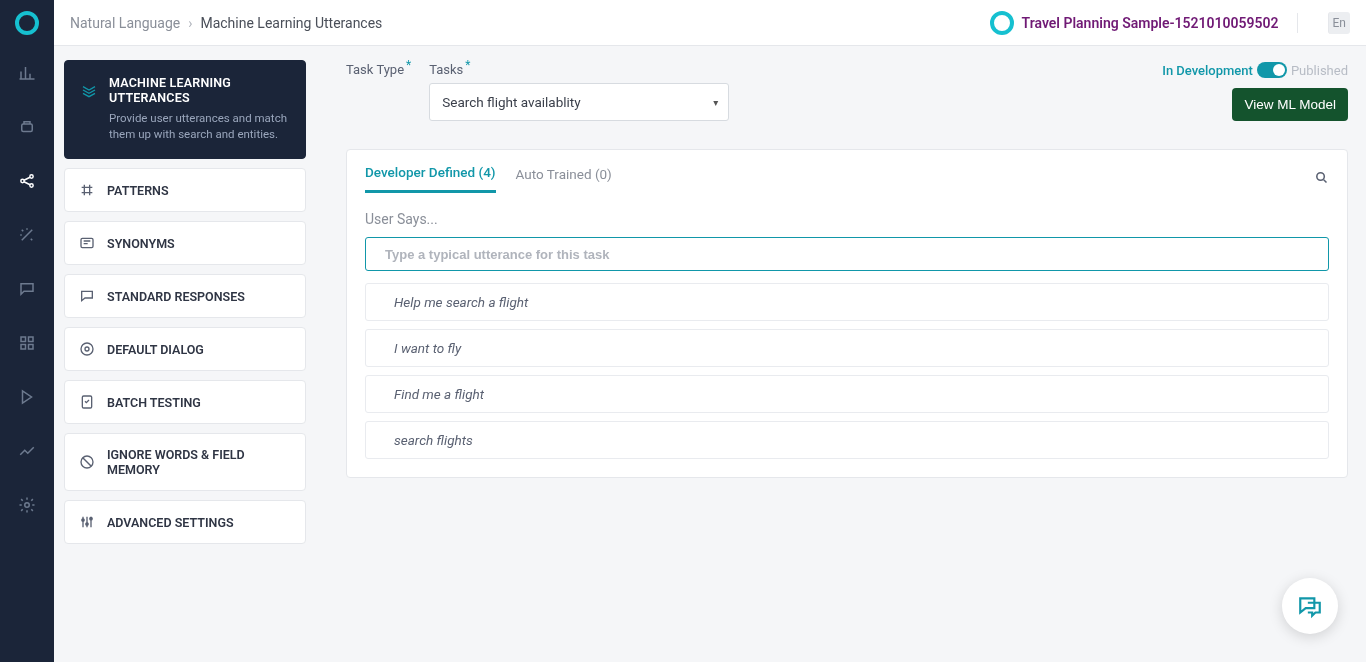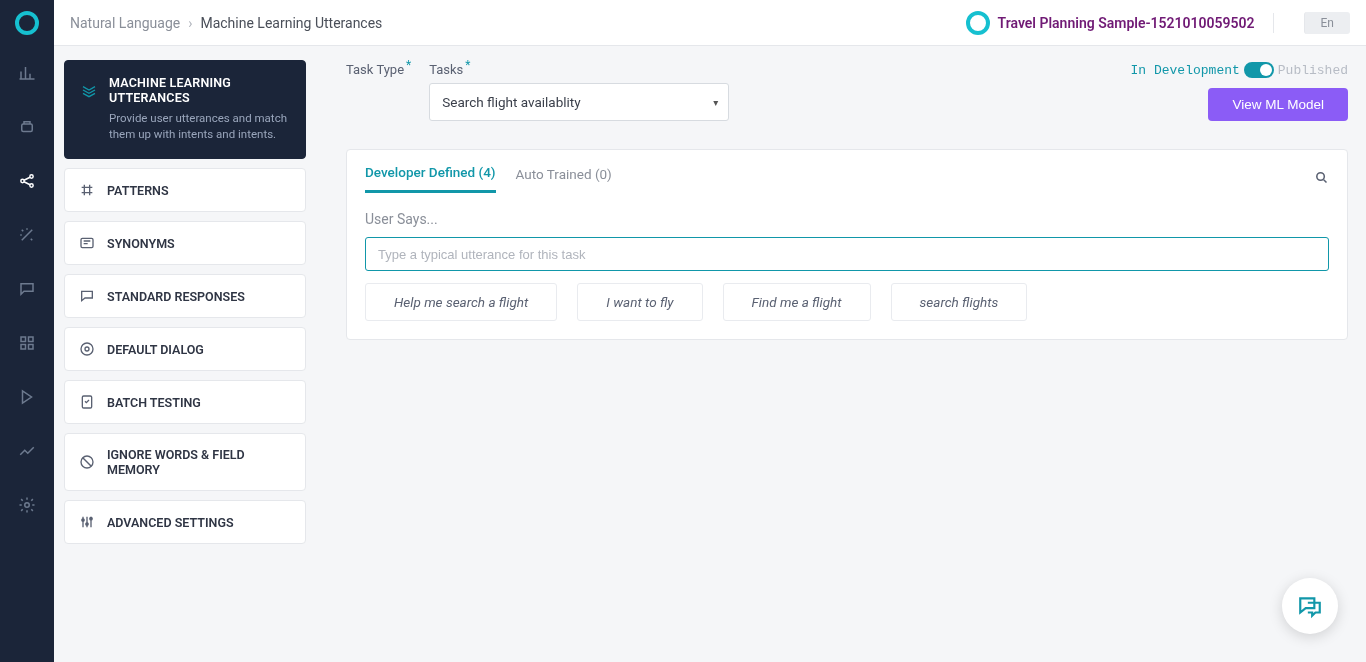--- a/index.html
+++ b/index.html
@@ -48,21 +48,21 @@
   padding: 0 16px;
 }
 .breadcrumb { display: flex; align-items: center; gap: 8px; color: #8a8f99; font-size: 14px; }
 .breadcrumb .current { color: #4a4f59; }
 .breadcrumb .sep { color: #b0b4bc; }
 .topbar-spacer { flex: 1; }
 .project { display: flex; align-items: center; gap: 8px; font-weight: 600; color: #701a75; font-size: 14px; }
 .project svg { width: 24px; height: 24px; }
 .lang-pill {
   margin-left: 18px;
-  padding: 4px 16px;
+  padding: 4px 4px;
   background: #eceef1;
   border-radius: 3px;
   color: #8a8f99;
   font-size: 12px;
   border-left: 1px solid #e5e7eb;
 }
 .topbar .divider { width:1px; height:20px; background:#e5e7eb; margin:0 12px 0 18px; }
 
 
 .body { flex: 1; display: flex; overflow: hidden; }
@@ -126,30 +126,30 @@
   position: relative;
   min-width: 310px;
   cursor: pointer;
 }
 .select .caret {
   position: absolute; right: 10px; top: 50%; transform: translateY(-50%);
   color: #555; font-size: 10px;
 }
 
 .status-block { margin-left: auto; display:flex; flex-direction:column; align-items:flex-end; gap:10px; }
-.status-row { display:flex; align-items:center; gap:4px; font-size:13px;font-family:Liberation Mono, monospace; }
+.status-row { display:flex; align-items:center; gap:4px; font-size:13px; }
 .status-row .dev { color:#1197a9; font-weight:500; }
 .status-row .pub { color:#b7bcc5; }
 .toggle {
   width: 30px; height: 16px; border-radius: 8px; background:#1197a9; position:relative; cursor:pointer;
 }
 .toggle .knob { position:absolute; right:2px; top:2px; width:12px; height:12px; border-radius:50%; background:#fff; }
 .btn-view {
-  background:#8b5cf6; color:#fff; border:none; border-radius:4px;
-  padding: 9px 24px; font-size:13.5px; cursor:pointer;
+  background:#14532d; color:#fff; border:none; border-radius:4px;
+  padding: 9px 12px; font-size:13.5px; cursor:pointer;
 }
 
 .panel {
   margin-top: 28px;
   border: 1px solid #e5e7eb;
   border-radius: 4px;
   background: #fff;
   padding: 0;
 }
 .tabs {
@@ -163,28 +163,29 @@
 .tabs .search-ic { margin-left:auto; color:#5a6172; cursor:pointer; }
 .tabs .search-ic svg { width:15px; height:15px; }
 
 .panel-body { padding: 18px; }
 .user-says { color:#8a8f99; font-size:14px; margin-bottom:10px; }
 .utt-input {
   width: 100%;
   height: 34px;
   border: 1px solid #1197a9;
   border-radius: 3px;
-  padding: 0 12px;
+  padding: 0 19px;
   font-size: 13px;
   color:#333;
   outline:none;
+  font-weight:bold;
 }
 .utt-input::placeholder { color:#b0b4bc; }
 
-.utt-list { margin-top: 12px; display:flex; gap:20px; }
+.utt-list { margin-top: 12px; display:flex; flex-direction:column; gap:8px; }
 .utt-item {
   border: 1px solid #e9ebef;
   border-radius: 3px;
   padding: 10px 28px;
   font-style: italic;
   color: #5a6172;
   font-size: 13.5px;
   background:#fff;
 }
 
@@ -283,21 +284,21 @@
 
     <div class="body">
       <div class="sidebar">
         <div class="sidecard active">
           <div class="sc-head">
             <svg viewBox="0 0 24 24" fill="none" stroke="currentColor" stroke-width="2">
                 <path d="M3 7l9 5 9-5M3 12l9 5 9-5M3 17l9 5 9-5"></path>
               </svg>
             <span class="sc-title">MACHINE LEARNING UTTERANCES</span>
           </div>
-          <span class="sc-desc">Provide user utterances and match them up with intents and intents.</span>
+          <span class="sc-desc">Provide user utterances and match them up with search and entities.</span>
         </div>
         <div class="sidecard">
           <svg viewBox="0 0 24 24" fill="none" stroke="currentColor" stroke-width="2">
               <path d="M4 8h16M4 16h16M8 4v16M16 4v16"></path>
             </svg>
           <span>PATTERNS</span>
         </div>
         <div class="sidecard">
           <svg viewBox="0 0 24 24" fill="none" stroke="currentColor" stroke-width="2">
               <rect x="3" y="5" width="18" height="14" rx="2"></rect>

